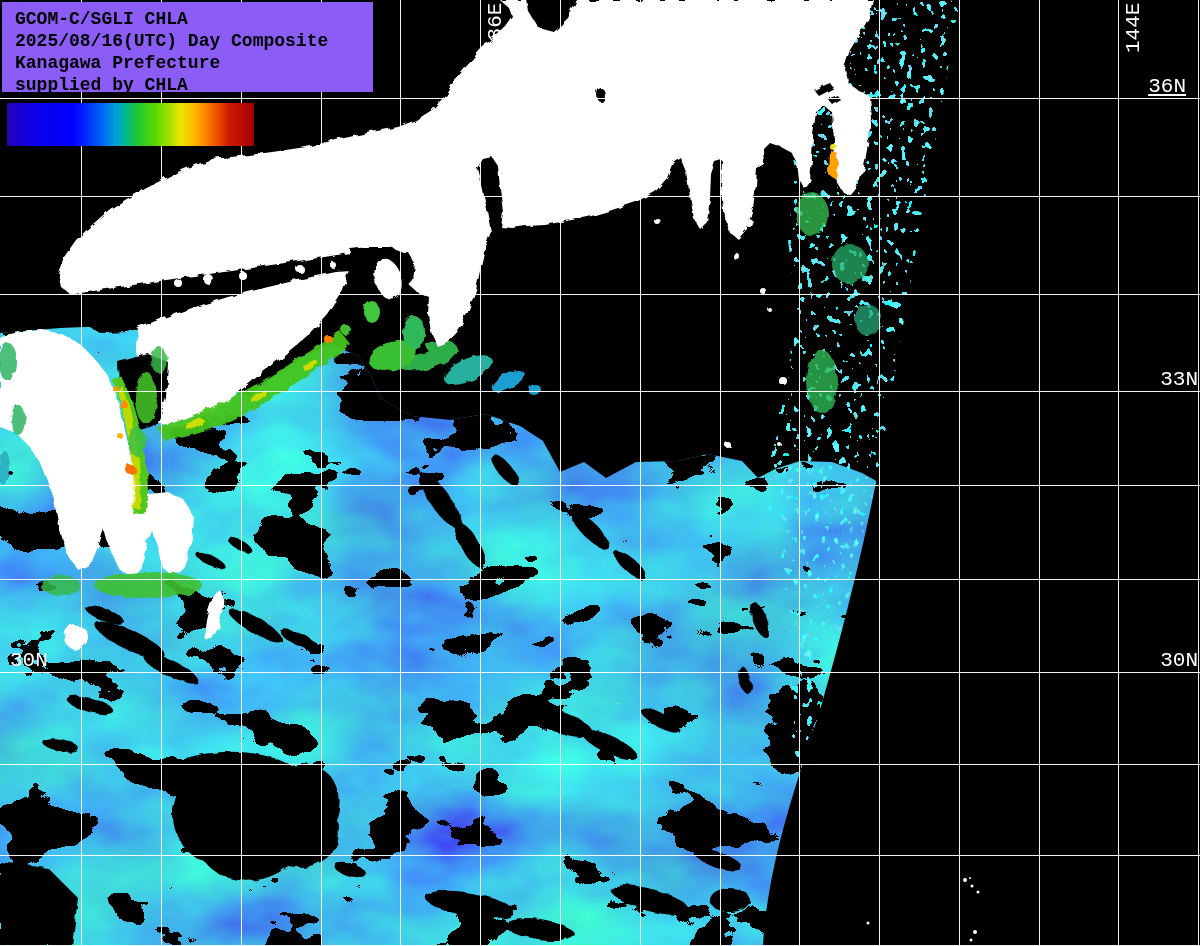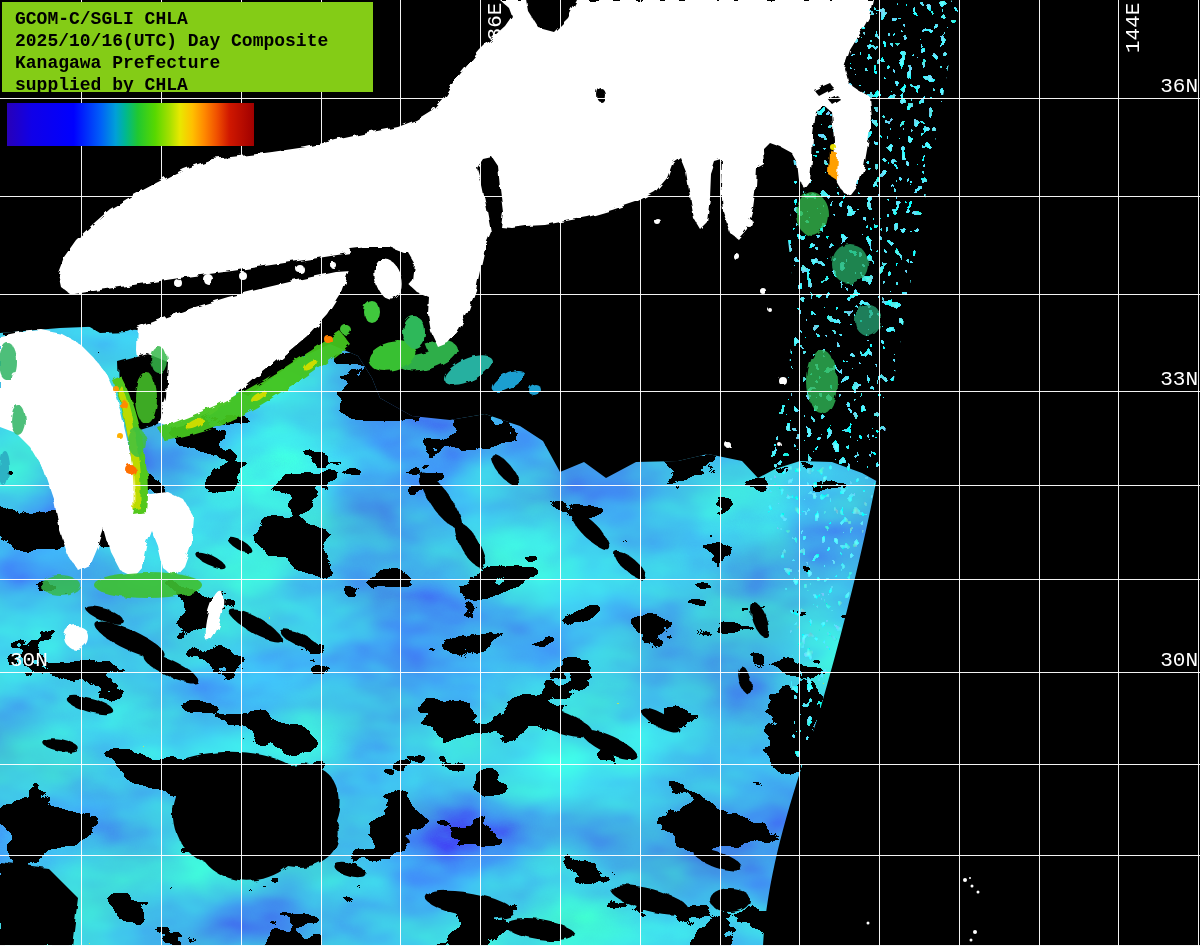--- a/index.html
+++ b/index.html
@@ -3,21 +3,21 @@
 <meta charset="utf-8">
 <style>
   html,body{margin:0;padding:0;background:#222;}
   #stage{position:relative;width:1200px;height:946px;overflow:hidden;background:#000;
          font-family:"Liberation Mono","DejaVu Sans Mono",monospace;}
   #mapsvg{position:absolute;left:0;top:0;}
   #labels{position:absolute;left:0;top:0;width:1200px;height:946px;pointer-events:none;}
   .vlabel{position:absolute;color:#fff;font-size:21px;line-height:22px;white-space:nowrap;
           transform:rotate(-90deg);transform-origin:0 0;}
   .hlabel{position:absolute;color:#fff;font-size:21px;line-height:20px;white-space:nowrap;}
-  #titlebox{position:absolute;left:2px;top:2px;width:371px;height:90px;background:#84cc16;
+  #titlebox{position:absolute;left:2px;top:2px;width:371px;height:90px;background:#8b5cf6;
             color:#000;font-weight:bold;font-size:18px;line-height:22px;padding:6px 16px 0 13px;
             box-sizing:border-box;}
   #titlebox div{white-space:nowrap;}
   #colorbar{position:absolute;left:7px;top:103px;width:247px;height:43px;}
   #gridlines line{stroke:#ffffff;stroke-width:1;opacity:0.95;shape-rendering:crispEdges;}
 </style>
 </head>
 <body>
 
 <div id="stage">
@@ -256,29 +256,29 @@
         <line x1="0" y1="672" x2="1200" y2="672"></line>
         <line x1="0" y1="764" x2="1200" y2="764"></line>
         <line x1="0" y1="855" x2="1200" y2="855"></line>
         <line x1="0" y1="945" x2="1200" y2="945"></line>
       </g>
   </svg>
 
   <div id="labels">
       <div class="vlabel" style="left: 485px; top: 53px;">136E</div>
       <div class="vlabel" style="left: 1123px; top: 53px;">144E</div>
-      <div class="hlabel" style="right: 2px; top: 77px;">36N</div>
+      <div class="hlabel" style="right: 14px; top: 77px; text-decoration: underline;">36N</div>
       <div class="hlabel" style="right: 2px; top: 370px;">33N</div>
       <div class="hlabel" style="right: 2px; top: 651px;">30N</div>
       <div class="hlabel" style="left: 10px; top: 370px;">33N</div>
       <div class="hlabel" style="left: 10px; top: 651px;">30N</div>
     </div>
 
   <div id="titlebox">
     <div>GCOM-C/SGLI CHLA</div>
-    <div>2025/10/16(UTC) Day Composite</div>
+    <div>2025/08/16(UTC) Day Composite</div>
     <div>Kanagawa Prefecture</div>
     <div>supplied by CHLA</div>
   </div>
 
   <div id="colorbar" style="background: linear-gradient(90deg, rgb(40, 0, 184) 0%, rgb(16, 0, 232) 10%, rgb(0, 0, 255) 27%, rgb(0, 96, 248) 38%, rgb(0, 160, 216) 44%, rgb(0, 184, 144) 48%, rgb(32, 200, 48) 53%, rgb(88, 216, 0) 60%, rgb(168, 224, 0) 66%, rgb(232, 232, 0) 70%, rgb(255, 192, 0) 75%, rgb(255, 136, 0) 80%, rgb(240, 80, 0) 85%, rgb(208, 24, 0) 90%, rgb(160, 0, 0) 100%);"></div>
 
 </div>
 
 </body></html>

